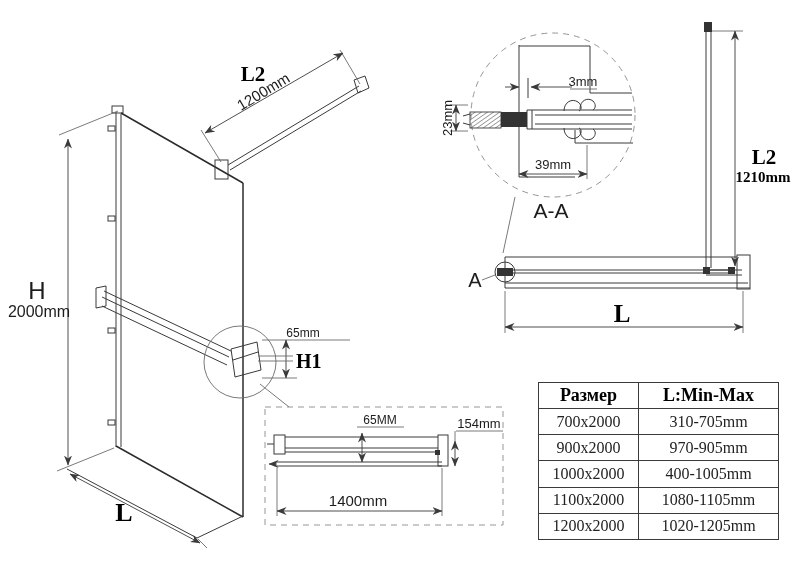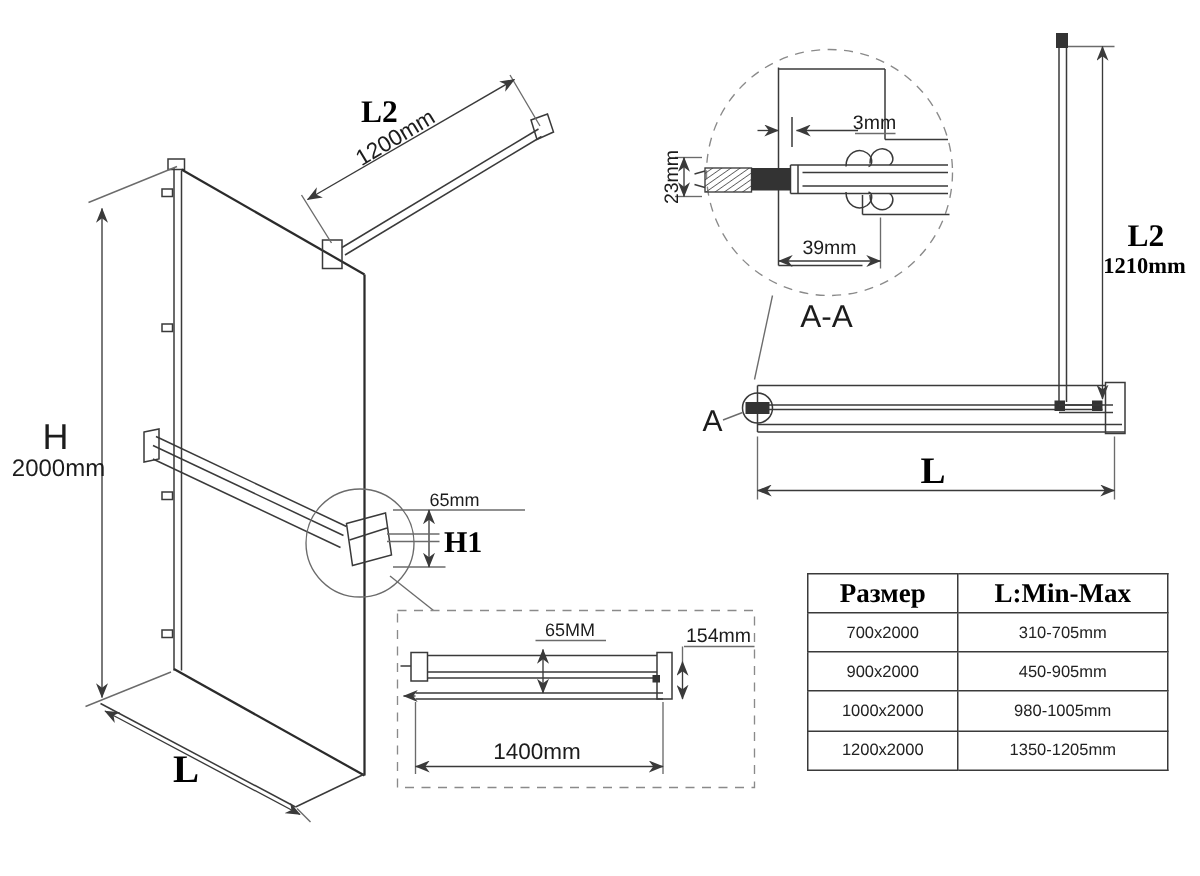--- a/index.html
+++ b/index.html
@@ -20,22 +20,22 @@
   .t-sans{font-family:"Liberation Sans",sans-serif;font-weight:400;}
   .t-serif{font-family:"Liberation Serif",serif;font-weight:bold;fill:#000;}
 
   
   .size-table{position:absolute;left:538px;top:382px;width:241px;}
   .size-table table{border-collapse:collapse;table-layout:fixed;width:100%;}
   .size-table th,.size-table td{border:1.6px solid #3a3a3a;text-align:center;
         vertical-align:middle;padding:0;overflow:hidden;white-space:nowrap;}
   .size-table th{height:25px;font-family:"Liberation Serif",serif;font-weight:bold;
         font-size:18px;color:#000;}
-  .size-table td{height:25.2px;font-family:Liberation Sans, sans-serif;
-        font-size:11px;color:#222;text-align:center;}
+  .size-table td{height:25.2px;font-family:Liberation Serif, serif;
+        font-size:16px;color:#222;text-align:center;}
   .size-table .col-a{width:99px;margin-top:16px;}
 </style>
 </head>
 <body>
 
 <div class="stage">
 
 <svg width="800" height="584" viewBox="0 0 800 584">
   <defs>
     <marker id="ar" viewBox="0 0 10 8" refX="9.5" refY="4" markerWidth="10" markerHeight="8" markerUnits="userSpaceOnUse" orient="auto-start-reverse">
@@ -248,27 +248,31 @@
         <th>L:Min-Max</th>
       </tr>
     </thead>
     <tbody>
       <tr>
         <td>700x2000</td>
         <td>310-705mm</td>
       </tr>
       <tr>
         <td>900x2000</td>
-        <td>450-905mm</td>
+        <td>970-905mm</td>
       </tr>
       <tr>
         <td>1000x2000</td>
-        <td>980-1005mm</td>
+        <td>400-1005mm</td>
+      </tr>
+      <tr>
+        <td>1100x2000</td>
+        <td>1080-1105mm</td>
       </tr>
       <tr>
         <td>1200x2000</td>
-        <td>1350-1205mm</td>
+        <td>1020-1205mm</td>
       </tr>
     </tbody>
   </table>
 </div>
 
 </div>
 
 </body></html>

